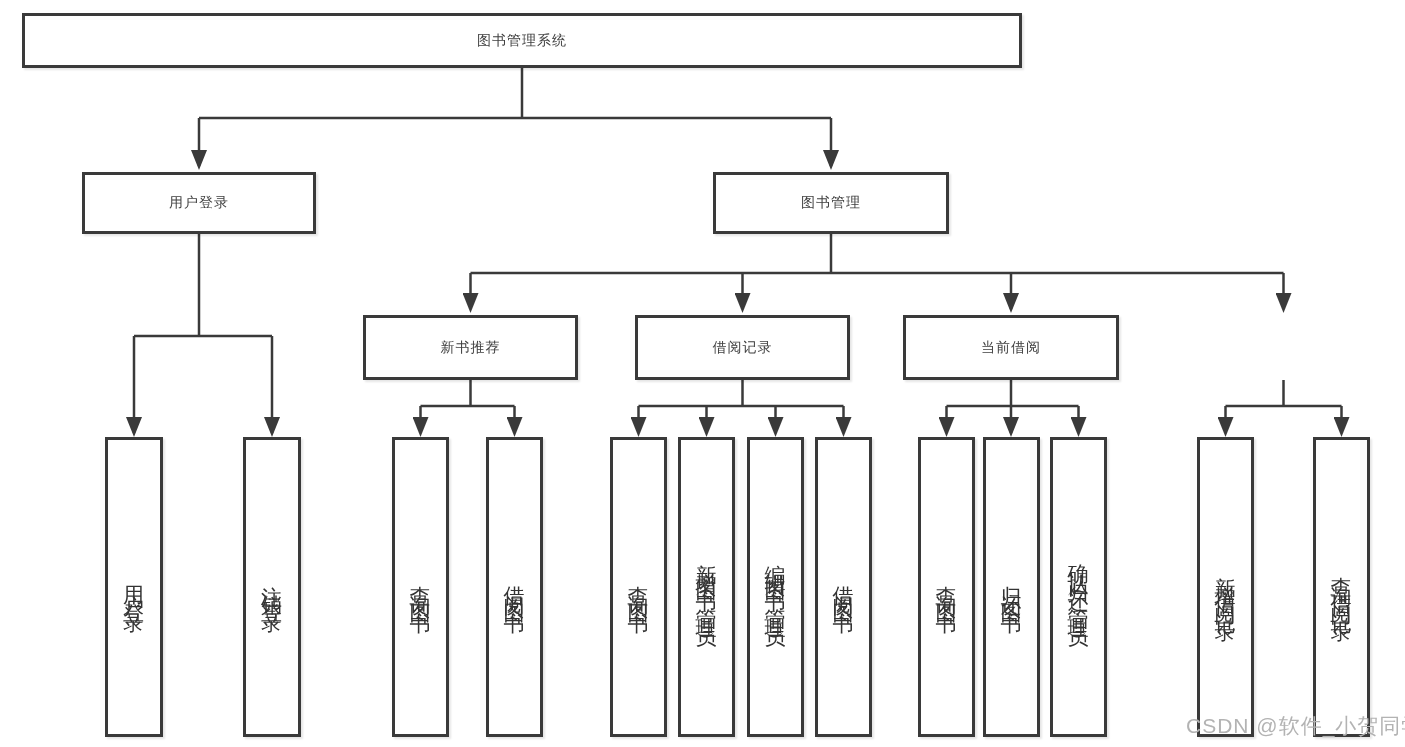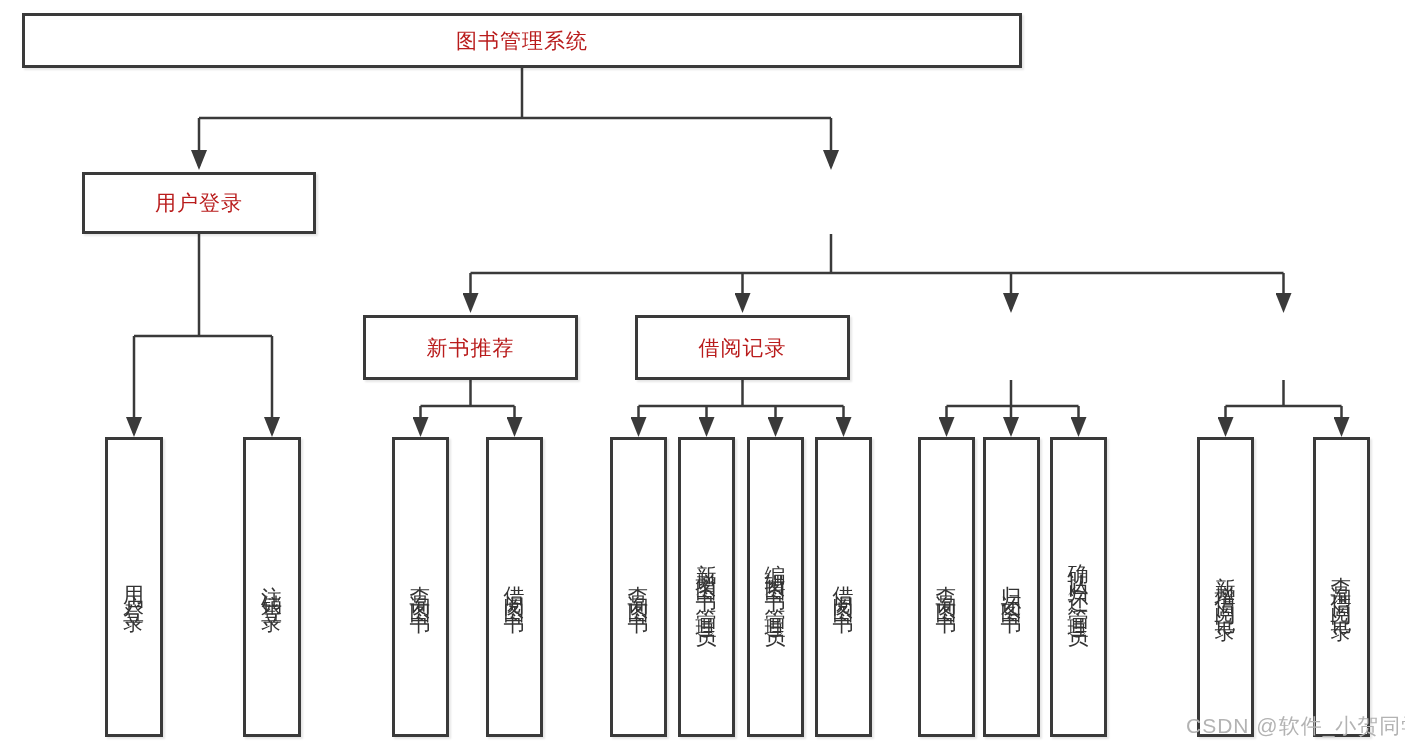--- a/index.html
+++ b/index.html
@@ -26,22 +26,22 @@
     box-sizing: border-box;
     border: 3px solid #3a3a3a;
     background: #ffffff;
     display: flex;
     align-items: center;
     justify-content: center;
     z-index: 2;
     box-shadow: 2px 2px 2px rgba(0,0,0,0.10);
   }
   .node-label {
-    font-size: 21px;
-    color: #b91c1c;
+    font-size: 14px;
+    color: #404040;
     letter-spacing: 1px;
     white-space: nowrap;
   }
   .leaf .leaf-label {
     writing-mode: vertical-rl;
     text-orientation: mixed;
     font-size: 21px;
     color: #333333;
     letter-spacing: 9px;
     line-height: 1;
@@ -110,26 +110,32 @@
     </g>
   </svg>
 
   <div class="node" style="left:22px; top:13px; width:1000px; height:55px;">
     <span class="node-label">图书管理系统</span>
   </div>
 
   <div class="node" style="left:82px; top:172px; width:234px; height:62px;">
     <span class="node-label">用户登录</span>
   </div>
+  <div class="node" style="left:713px; top:172px; width:236px; height:62px;">
+    <span class="node-label">图书管理</span>
+  </div>
 
   <div class="node" style="left:363px; top:315px; width:215px; height:65px;">
     <span class="node-label">新书推荐</span>
   </div>
   <div class="node" style="left:635px; top:315px; width:215px; height:65px;">
     <span class="node-label">借阅记录</span>
+  </div>
+  <div class="node" style="left:903px; top:315px; width:216px; height:65px;">
+    <span class="node-label">当前借阅</span>
   </div>
 
   <div class="node leaf" style="left:105px; top:437px; width:58px; height:300px;">
     <span class="leaf-label">用户登录</span>
   </div>
   <div class="node leaf" style="left:243px; top:437px; width:58px; height:300px;">
     <span class="leaf-label">注销登录</span>
   </div>
 
   <div class="node leaf" style="left:392px; top:437px; width:57px; height:300px;">

